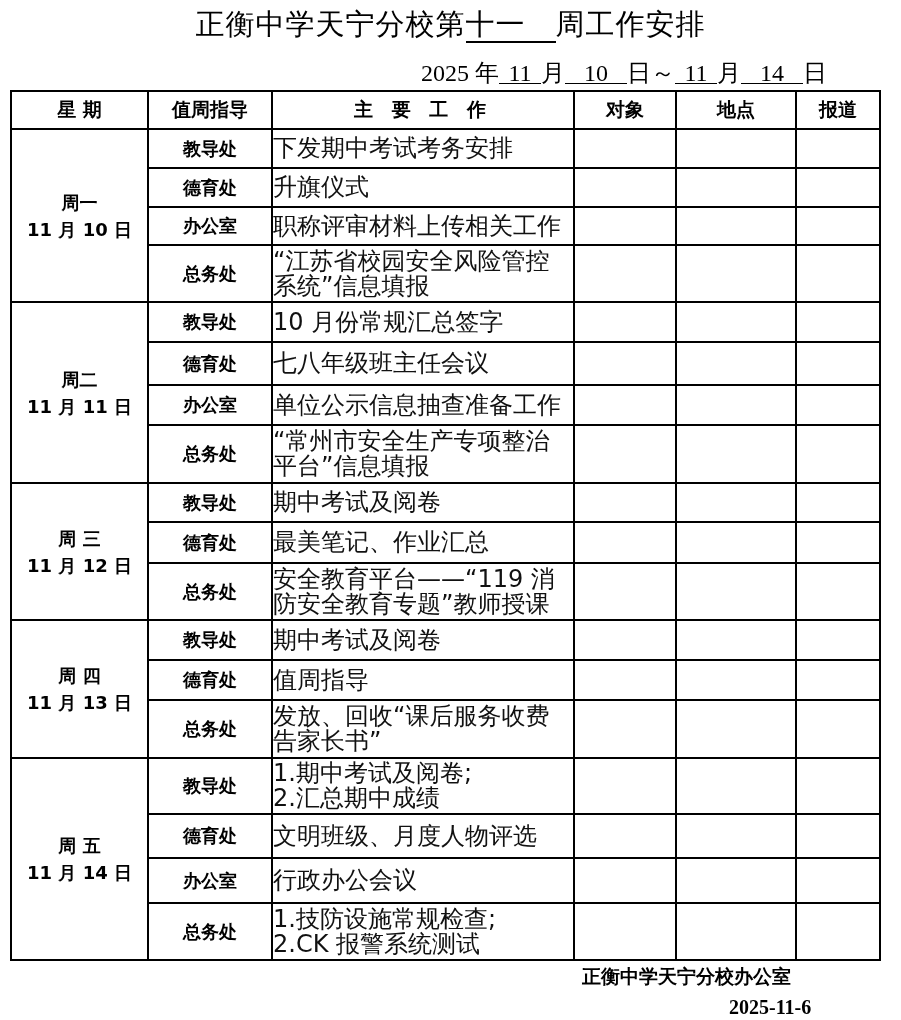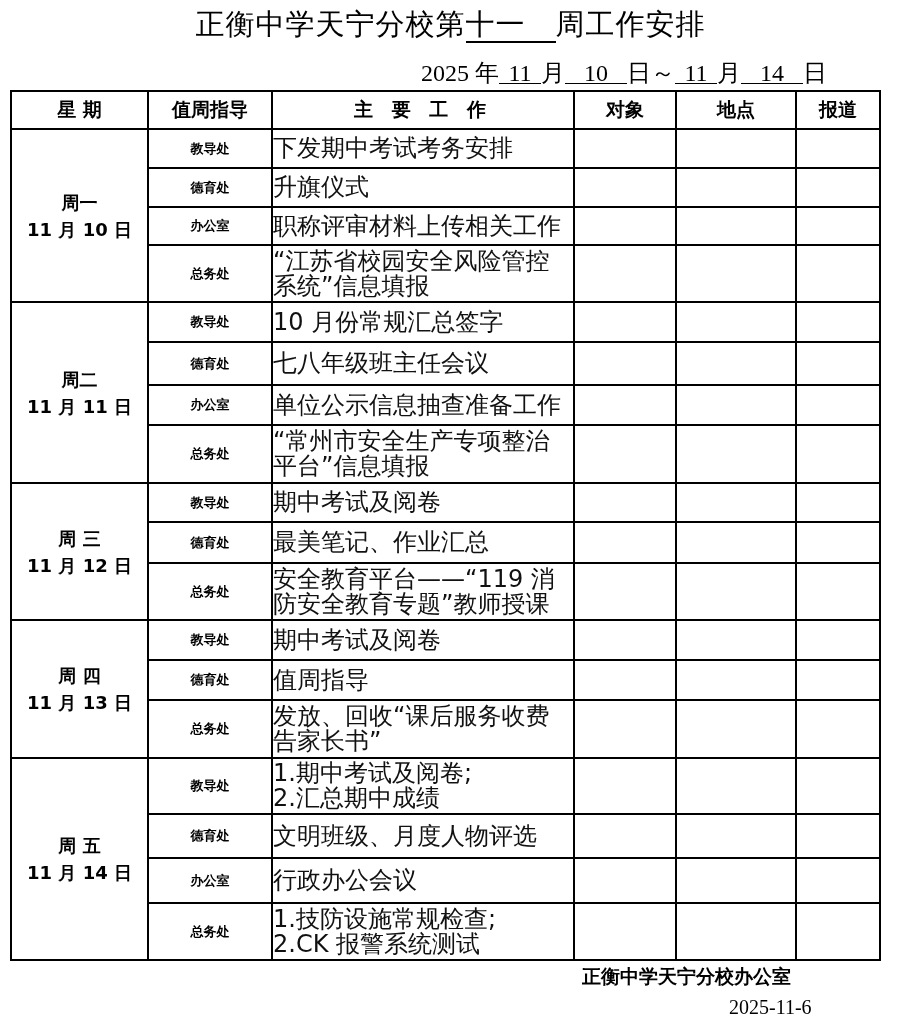--- a/index.html
+++ b/index.html
@@ -9,25 +9,25 @@
            font-family: "DejaVu Sans", "Liberation Sans", sans-serif; font-size:29px; letter-spacing:1px; line-height:40px; }
   .title .week { display:inline-block; min-width:90px; border-bottom:2px solid #000; text-align:left; line-height:34px; }
   .dateline { position:absolute; top:60px; left:421px; font-family:"Liberation Serif", "DejaVu Serif", serif; font-size:24px; line-height:26px; white-space:nowrap; }
   .dateline .u { display:inline-block; border-bottom:1.5px solid #000; text-align:center; line-height:20px; }
   .dateline .u1 { width:42px; } .dateline .u2 { width:62px; }
   .dateline .u3 { width:42px; } .dateline .u4 { width:62px; }
   table.sched { position:absolute; top:90px; left:10px; border-collapse:collapse; width:869px; table-layout:fixed; }
   table.sched td, table.sched th { border:2px solid #000; padding:0; }
   th { font-family:"DejaVu Sans", "Liberation Sans", sans-serif; font-weight:bold; font-size:19px; height:36px; text-align:center;margin-top:8px; }
   td.day { text-align:center; font-family:"DejaVu Sans","Liberation Sans",sans-serif; font-weight:bold; font-size:18px; line-height:27px;border-radius:16px; }
-  td.dept { text-align:center; font-family:"DejaVu Sans","Liberation Sans",sans-serif; font-weight:bold; font-size:13px; }
+  td.dept { text-align:center; font-family:"DejaVu Sans","Liberation Sans",sans-serif; font-weight:bold; font-size:18px; }
   td.work { font-size:24px; line-height:25px; padding-left:9px; padding-right:4px; font-family:"DejaVu Sans","Liberation Sans",sans-serif; font-weight:normal; color:#111; }
   td.blank { }
   .footer-org { position:absolute; top:964px; left:582px; font-family:"DejaVu Serif","Liberation Serif",serif; font-weight:bold; font-size:19px; }
-  .footer-date { position:absolute; top:996px; left:729px; font-family:"Liberation Serif","DejaVu Serif",serif; font-weight:normal; font-size:20px; }
+  .footer-date { position:absolute; top:996px; left:729px; font-family:"Liberation Serif","DejaVu Serif",serif; font-weight:bold; font-size:20px; }
 </style>
 </head>
 <body>
 
 <div class="title">
   <span>正衡中学天宁分校第</span><span class="week">十一</span><span>周工作安排</span>
 </div>
 
 <div class="dateline">
   <span>2025</span>&nbsp;<span>年</span><span class="u u1">11</span><span>月</span><span class="u u2">10</span><span>日～</span><span class="u u3">11</span><span>月</span><span class="u u4">14</span><span>日</span>

